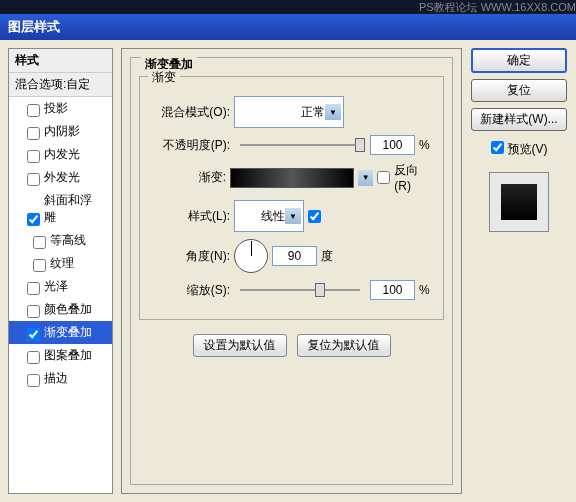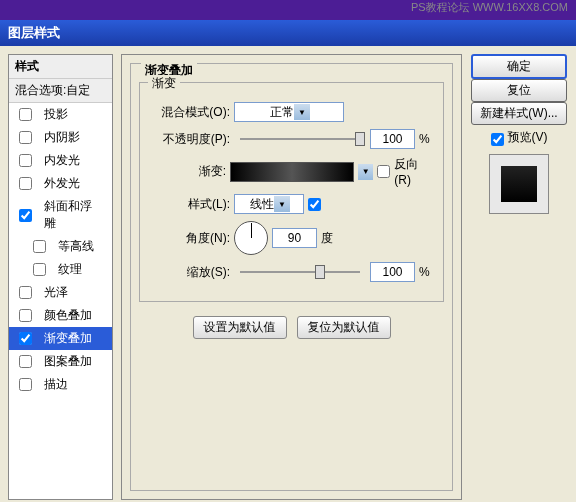--- a/index.html
+++ b/index.html
@@ -1,45 +1,45 @@
 <!DOCTYPE html>
 <html><head>
 <meta charset="utf-8">
 <style>
 * { box-sizing: border-box; margin: 0; padding: 0; font-family: "Microsoft YaHei", SimSun, sans-serif; font-size: 12px; }
 body { background: #fff; width: 576px; height: 502px; overflow: hidden; }
-.topbar { background: #4c1d95; height: 20px; text-align: right; padding-right: 8px; color: #888; font-size: 11px; line-height: 14px; }
+.topbar { background: #0f172a; height: 14px; text-align: right; color: #888; font-size: 11px; line-height: 14px; }
 .titlebar { background: linear-gradient(#2a5cd8, #1a3ca8); color: #fff; height: 26px; line-height: 26px; padding: 0 8px; font-weight: bold; font-size: 13px; }
 .dialog-body { display: flex; padding: 8px; gap: 8px; height: 462px; background: #ece9d8; }
 .style-list { width: 105px; border: 1px solid #888; background: #fff; display: flex; flex-direction: column; }
 .style-list-header { background: #eee; border-bottom: 1px solid #ccc; padding: 3px 6px; font-weight: bold; }
 .blend-header { background: #eee; border-bottom: 1px solid #ccc; padding: 3px 6px; }
-.style-item { padding: 3px 10px; display: flex; align-items: center; gap: 12px; cursor: pointer; }
+.style-item { padding: 3px 18px; display: flex; align-items: flex-end; gap: 4px; cursor: pointer; }
 .style-item.selected { background: #2a5cd8; color: #fff; }
 .style-item.indent { padding-left: 24px; }
 .style-item input[type="checkbox"] { margin: 0; }
 .center-panel { flex: 1; border: 1px solid #888; padding: 8px; background: #ece9d8; position: relative; }
 .fieldset { border: 1px solid #aaa; padding: 12px 10px; position: relative; margin-top: 4px; }
 .fieldset-label { position: absolute; top: -8px; left: 8px; background: #ece9d8; padding: 0 4px; }
 .field-row { display: flex; align-items: center; margin: 7px 0; gap: 4px; }
 .field-label { width: 80px; text-align: right; }
-.select { border: 1px solid #7a9cce; background: #fff; height: 20px; display: flex; align-items: center; justify-content: center; padding: 0 2px 0 4px; }
+.select { border: 1px solid #7a9cce; background: #fff; height: 32px; display: flex; align-items: center; justify-content: flex-end; padding: 0 2px 0 4px; }
 .select-arrow { width: 16px; height: 16px; background: linear-gradient(#cde, #9bd); display: flex; align-items: center; justify-content: center; font-size: 8px; }
 .slider-track { flex: 1; height: 2px; background: #999; position: relative; margin: 0 6px; }
 .slider-thumb { width: 10px; height: 14px; background: #ddd; border: 1px solid #666; position: absolute; top: -6px; transform: translateX(-50%); }
 .num-input { border: 1px solid #7a9cce; background: #fff; width: 45px; height: 20px; text-align: center; line-height: 18px; }
 .gradient-swatch { width: 130px; height: 20px; border: 1px solid #555; background: linear-gradient(to right, #000, #555, #000); }
 .angle-dial { width: 34px; height: 34px; border: 1px solid #555; border-radius: 50%; background: #fff; position: relative; }
 .angle-hand { position: absolute; left: 50%; top: 50%; width: 1px; height: 15px; background: #000; transform-origin: top; transform: rotate(180deg); }
 .btn-row { display: flex; gap: 10px; margin-top: 14px; justify-content: center; }
 .btn { border: 1px solid #888; background: linear-gradient(#fff, #ddd); border-radius: 3px; padding: 2px 10px; cursor: pointer; min-width: 80px; text-align: center; }
-.right-panel { width: 98px; display: flex; flex-direction: column; align-items: center; }
+.right-panel { width: 98px; display: flex; flex-direction: column; gap: 6px; align-items: center; }
 .btn-wide { width: 96px; border: 1px solid #666; background: linear-gradient(#fff, #ddd); border-radius: 3px; padding: 2px 0; text-align: center; cursor: pointer; }
 .btn-ok { border: 2px solid #2a5cd8; }
-.preview-check { display: flex; align-items: flex-end; gap: 4px; margin-top: 4px; }
+.preview-check { display: flex; align-items: flex-start; gap: 4px; margin-top: 4px; }
 .preview-box { width: 60px; height: 60px; border: 1px solid #888; background: #e8e8e8; display: flex; align-items: center; justify-content: center; margin-top: 8px; }
 .preview-swatch { width: 36px; height: 36px; background: linear-gradient(#222, #000); }
 .panel-title { position: absolute; top: -2px; left: 10px; background: #ece9d8; padding: 0 4px; font-weight: bold; }
 .group-box { border: 1px solid #aaa; height: 100%; padding: 14px 8px 8px 8px; position: relative; }
 </style>
 </head>
 <body>
 
 <div class="topbar">PS教程论坛 WWW.16XX8.COM</div>
 <div class="titlebar">图层样式</div>

